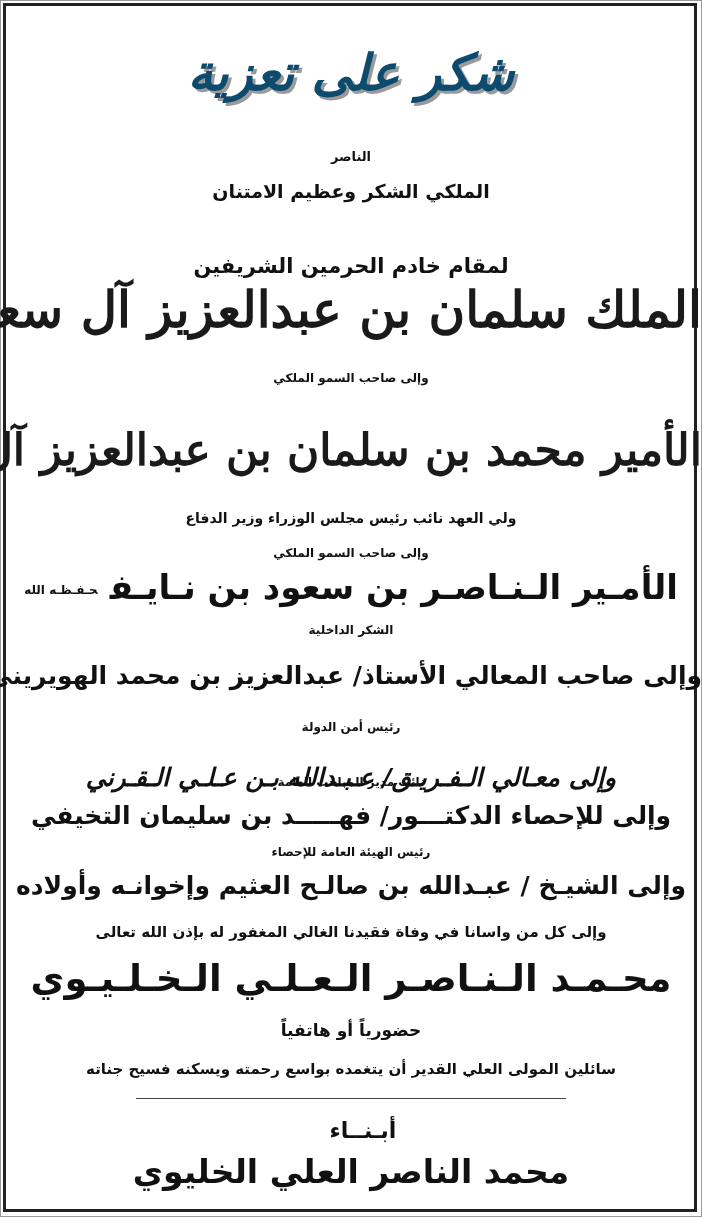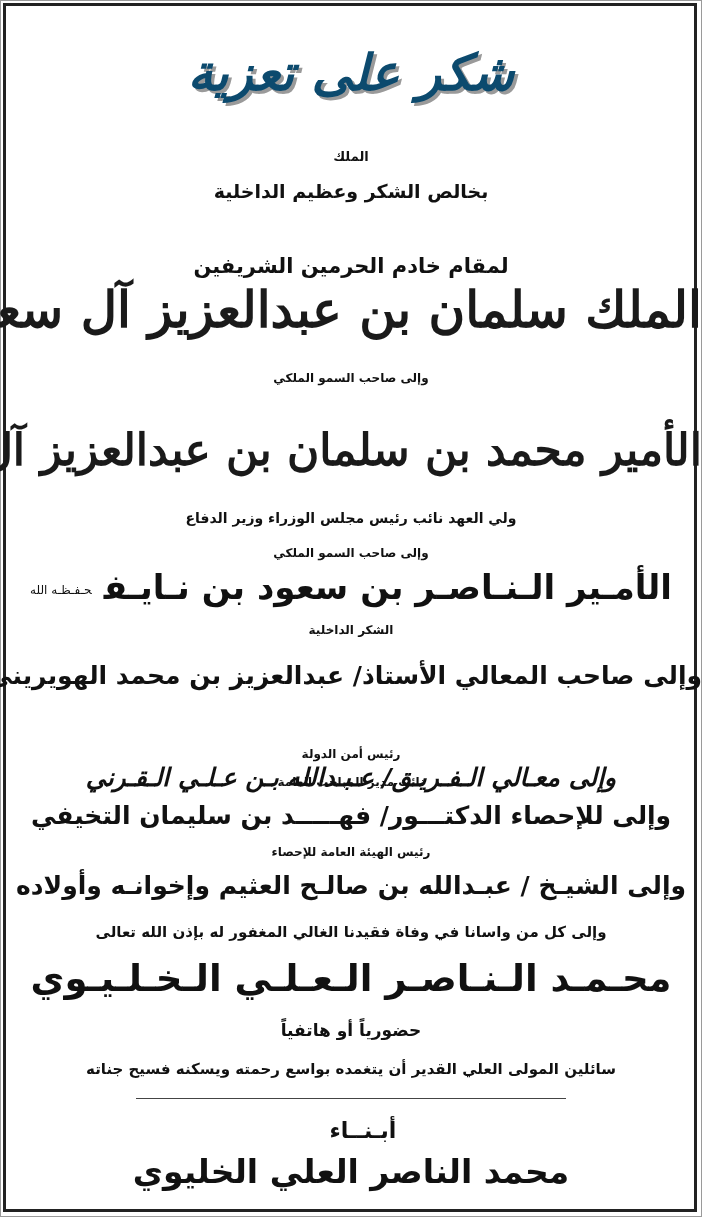--- a/index.html
+++ b/index.html
@@ -70,21 +70,21 @@
       font-size: 12px;
       font-weight: bold;
     }
     .big-name {
       font-size: 34px;
       font-weight: 900;
       letter-spacing: 2px;
     }
     .big-name .blessing-inline {
       font-size: 12px;
-      font-weight: normal;
+      font-weight: bold;
       letter-spacing: 0;
       margin-right: 12px;
       vertical-align: middle;
     }
     .addressee {
       font-size: 25px;
       font-weight: bold;
     }
     .deceased-name {
       font-size: 37px;
@@ -111,22 +111,22 @@
     }
   </style>
 </head>
 <body>
 
 <div class="outer-frame"></div>
 <div class="inner-frame"></div>
 
 <div class="line header-title">شكر على تعزية</div>
 
-<div class="line small-intro" style="top:150px;">الملك</div>
-<div class="line medium-line" style="top:182px;">بخالص الشكر وعظيم الداخلية</div>
+<div class="line small-intro" style="top:150px;">الناصر</div>
+<div class="line medium-line" style="top:182px;">الملكي الشكر وعظيم الامتنان</div>
 <div class="line medium-line" style="top:214px; font-size:21px;margin-top:42px;">لمقام خادم الحرمين الشريفين</div>
 
 <div class="line calligraphy-name" style="top:285px;">
   <span>الملك سلمان بن عبدالعزيز آل سعود</span>
 </div>
 
 <div class="line caption" style="top:372px;">وإلى صاحب السمو الملكي</div>
 
 <div class="line calligraphy-name" style="top:428px; font-size:44px;">
   <span>الأمير محمد بن سلمان بن عبدالعزيز آل سعود</span>
@@ -136,21 +136,21 @@
 
 <div class="line caption" style="top:547px;">وإلى صاحب السمو الملكي</div>
 
 <div class="line big-name" style="top:570px;">
   <span>الأمـير الـنـاصـر بن سعود بن نـايـف</span><span class="blessing-inline">حـفـظـه الله</span>
 </div>
 
 <div class="line caption" style="top:624px;">الشكر الداخلية</div>
 
 <div class="line addressee" style="top:663px;">وإلى صاحب المعالي الأستاذ/ عبدالعزيز بن محمد الهويريني</div>
-<div class="line caption" style="top:748px;">رئيس أمن الدولة</div>
+<div class="line caption" style="top:721px;">رئيس أمن الدولة</div>
 
 <div class="line addressee" style="top:765px;font-style:italic;">وإلى معـالي الـفـريـق/ عـبـدالله بـن عـلـي الـقـرني</div>
 <div class="line caption" style="top:776px;">نائب مدير المباحث العامة</div>
 
 <div class="line addressee" style="top:803px;">وإلى للإحصاء الدكتـــور/ فهـــــد بن سليمان التخيفي</div>
 <div class="line caption" style="top:846px;">رئيس الهيئة العامة للإحصاء</div>
 
 <div class="line addressee" style="top:873px;">وإلى الشيـخ / عبـدالله بن صالـح العثيم وإخوانـه وأولاده</div>
 
 <div class="line caption" style="top:925px; font-size:15px;text-align:center;">وإلى كل من واسانا في وفاة فقيدنا الغالي المغفور له بإذن الله تعالى</div>

